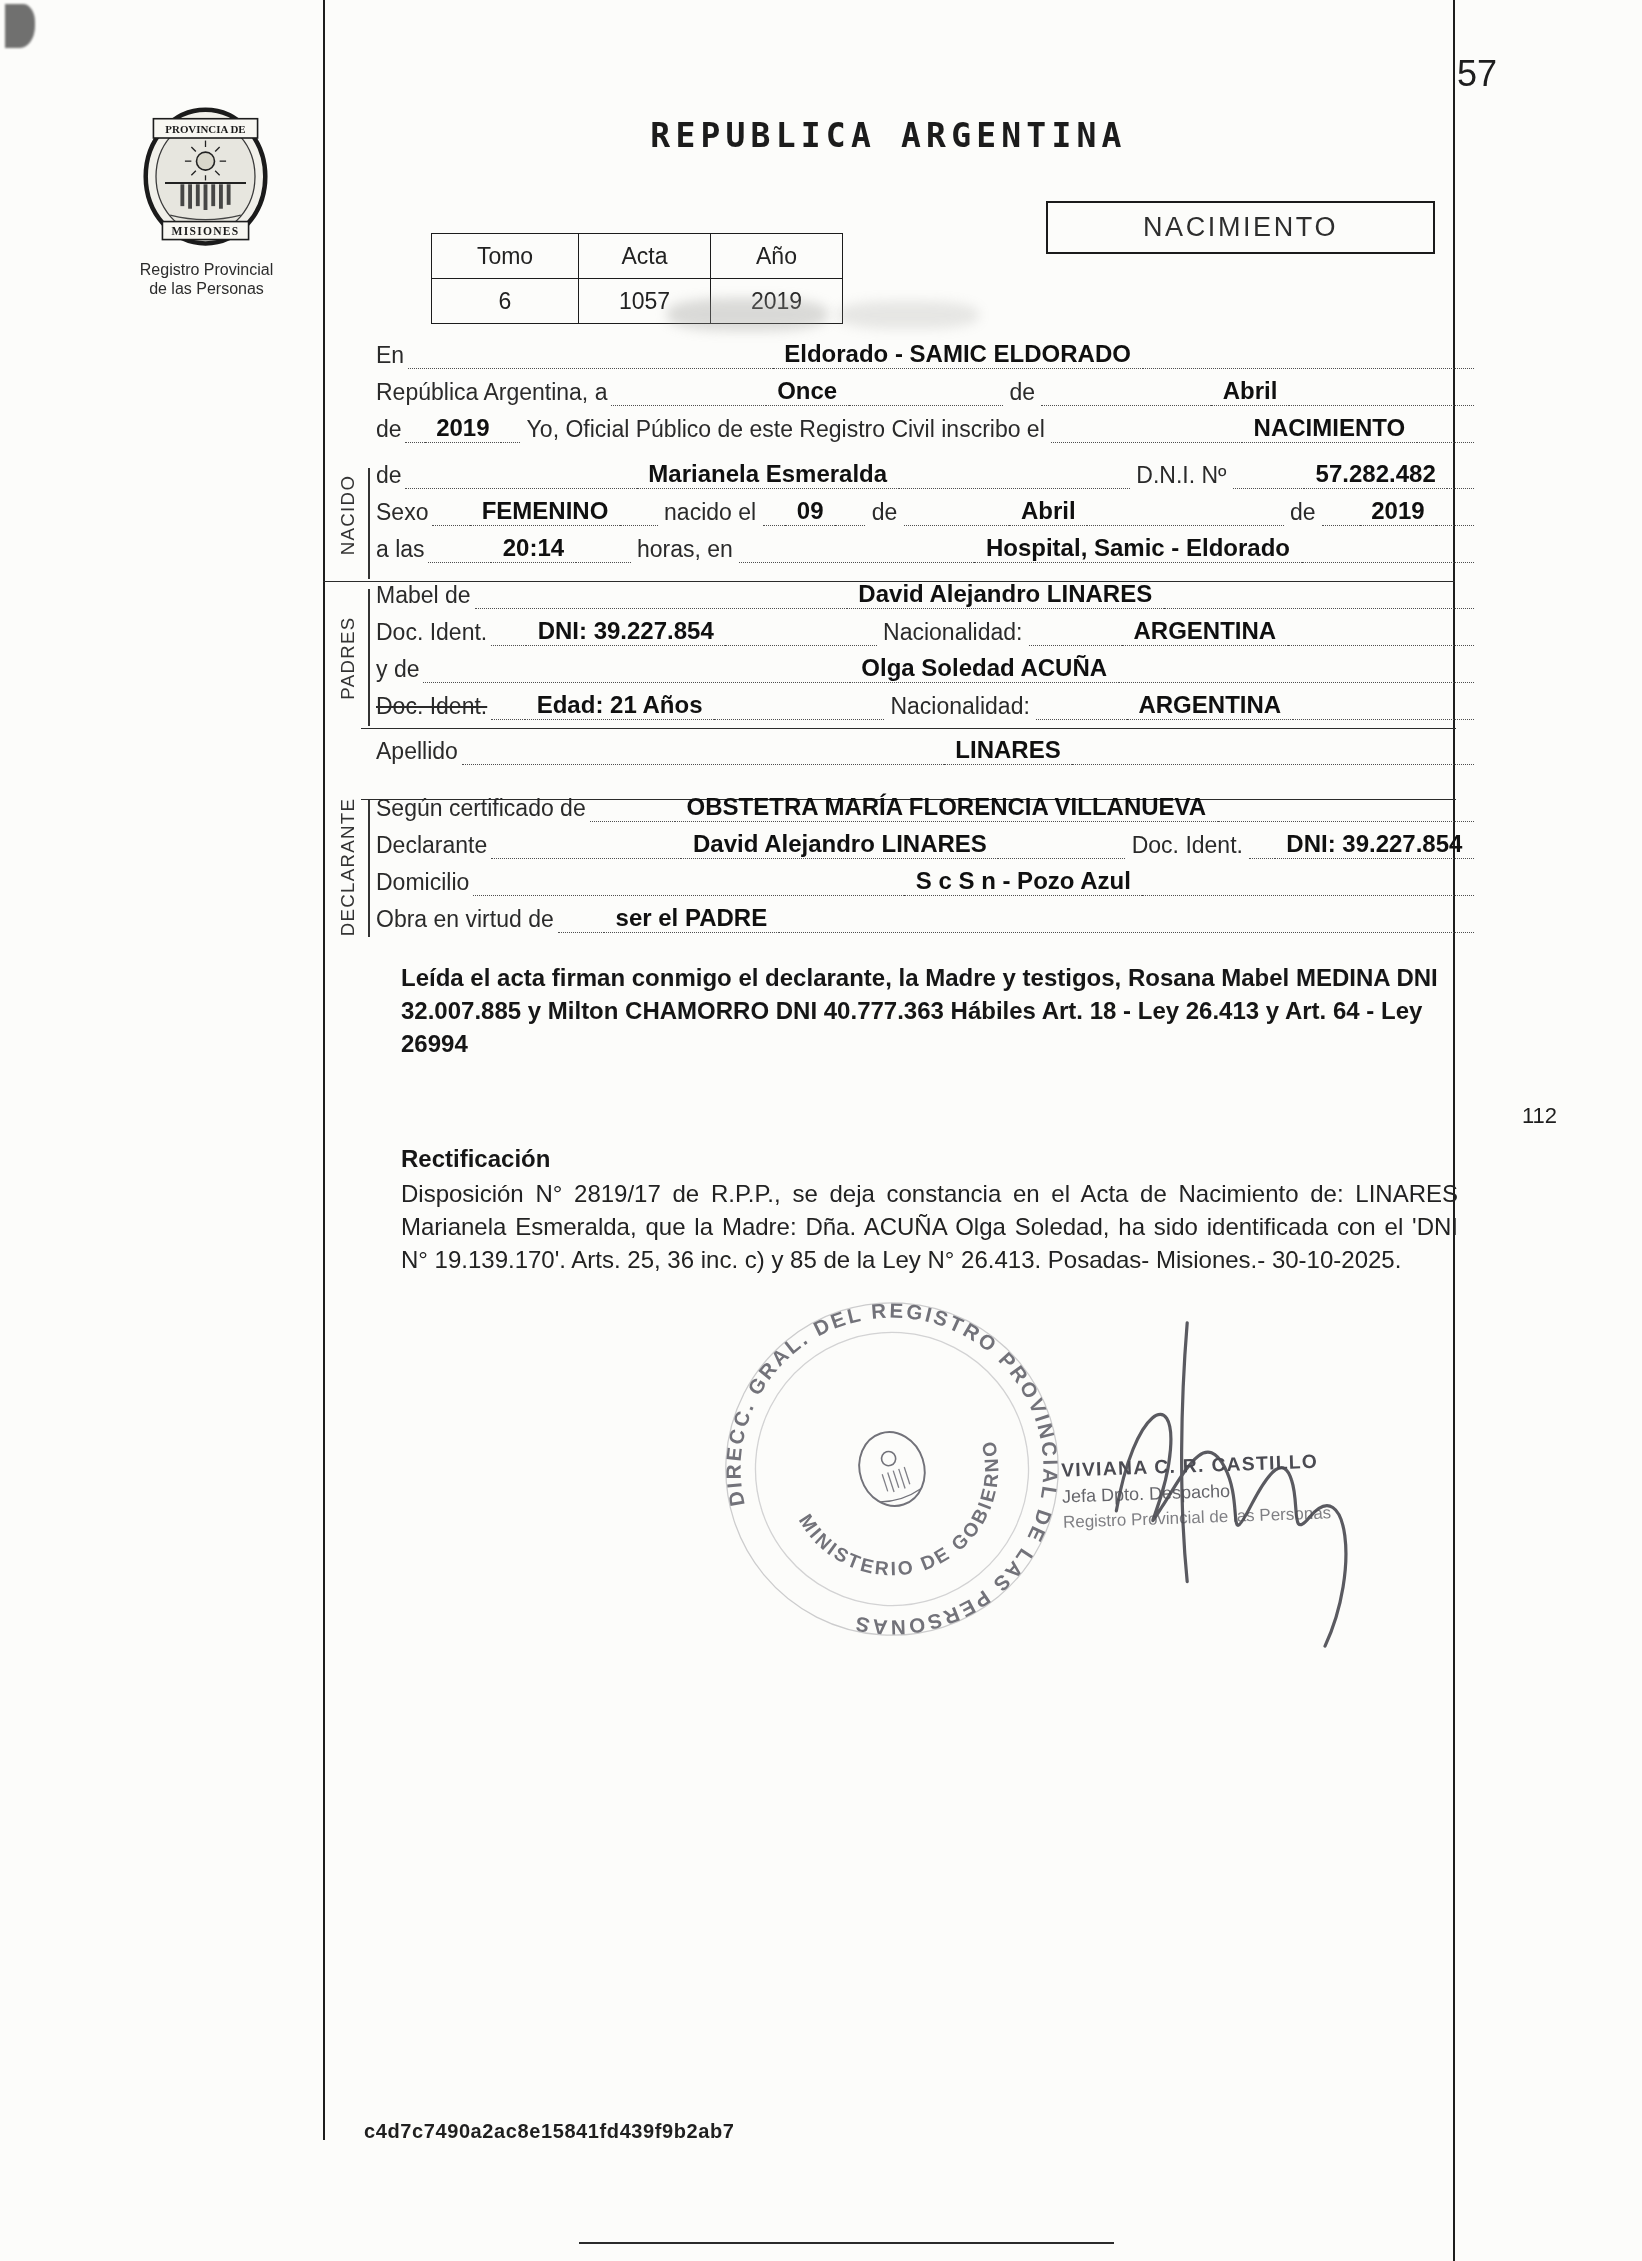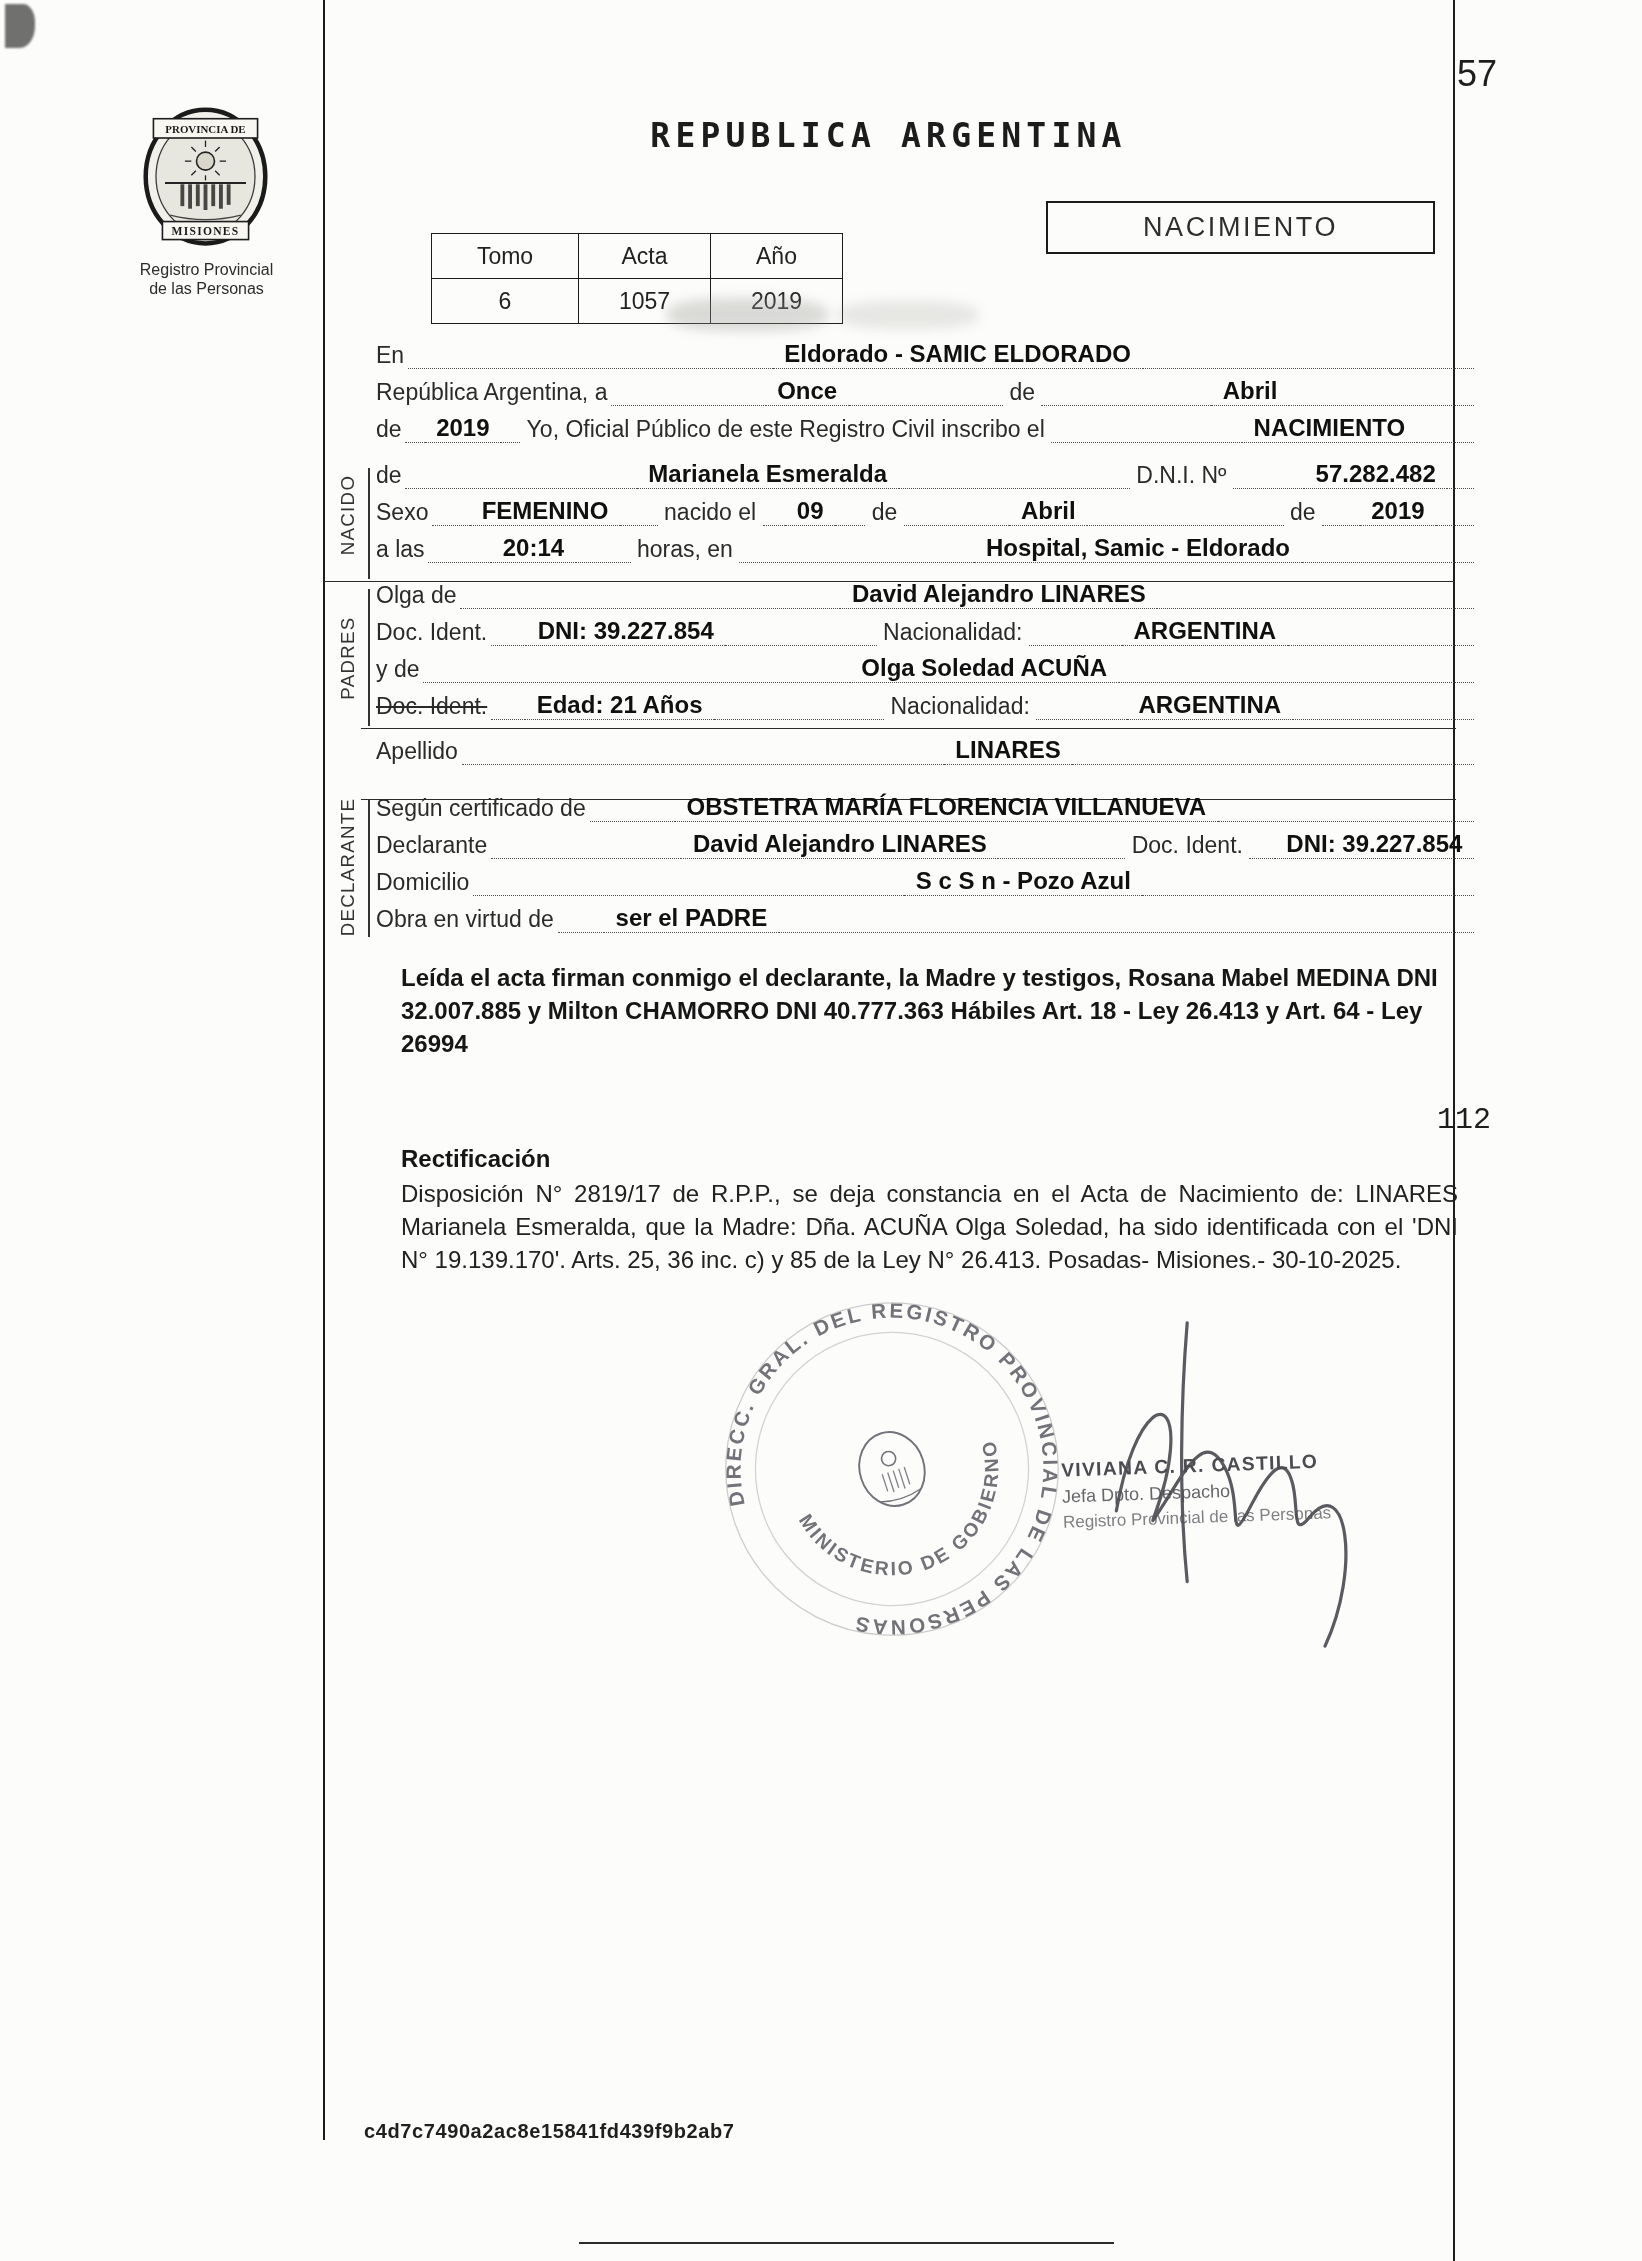--- a/index.html
+++ b/index.html
@@ -88,21 +88,21 @@
 </style>
 </head>
 <body>
 
 <div class="vrule" style="left:323px;top:0;width:1.9px;height:2140px;"></div>
 <div class="vrule" style="left:1453px;top:0;width:1.9px;height:2261px;"></div>
 <div class="hrule" style="left:579px;top:2242px;width:535px;height:1.9px;"></div>
 <div class="corner-smudge"></div>
 
 <div class="pagenum" style="left:1457px;top:53px;font-size:36px;">57</div>
-<div class="pagenum" style="left:1437px;top:1103px;font-size:30px;font-family:Liberation Mono, monospace;">112</div>
+<div class="pagenum" style="left:1522px;top:1103px;font-size:22px;">112</div>
 
 <svg class="abs" style="left:138px;top:102px;" width="135" height="153" viewBox="0 0 210 238">
   <ellipse cx="105" cy="116" rx="93" ry="104" fill="#f1f0ea" stroke="#1b1b1b" stroke-width="7"></ellipse>
   <ellipse cx="105" cy="116" rx="77" ry="88" fill="#e7e6df" stroke="#3a3a3a" stroke-width="2"></ellipse>
   <circle cx="105" cy="92" r="14" fill="#d9d7cb" stroke="#222" stroke-width="2.5"></circle>
   <g stroke="#222" stroke-width="2">
     <line x1="105" y1="70" x2="105" y2="60"></line>
       <line x1="105" y1="114" x2="105" y2="122"></line>
     <line x1="83" y1="92" x2="73" y2="92"></line>
       <line x1="127" y1="92" x2="137" y2="92"></line>
@@ -230,21 +230,21 @@
     <span class="fill" style="flex:.8"></span>
     <span class="val">20:14</span>
     <span class="fill" style="flex:.7"></span>
     <span class="mid">horas, en</span>
     <span class="fill" style="flex:3"></span>
     <span class="val">Hospital, Samic - Eldorado</span>
     <span class="fill" style="flex:2.2"></span>
   </div>
 
   <div class="fl mt1">
-    <span class="lbl">Olga de</span>
+    <span class="lbl">Mabel de</span>
     <span class="fill" style="flex:1.2"></span>
     <span class="val">David Alejandro LINARES</span>
     <span class="fill" style="flex:1"></span>
   </div>
 
   <div class="fl">
     <span class="lbl">Doc. Ident.</span>
     <span class="fill" style="flex:.3"></span>
     <span class="val">DNI: 39.227.854</span>
     <span class="fill" style="flex:1.3"></span>

